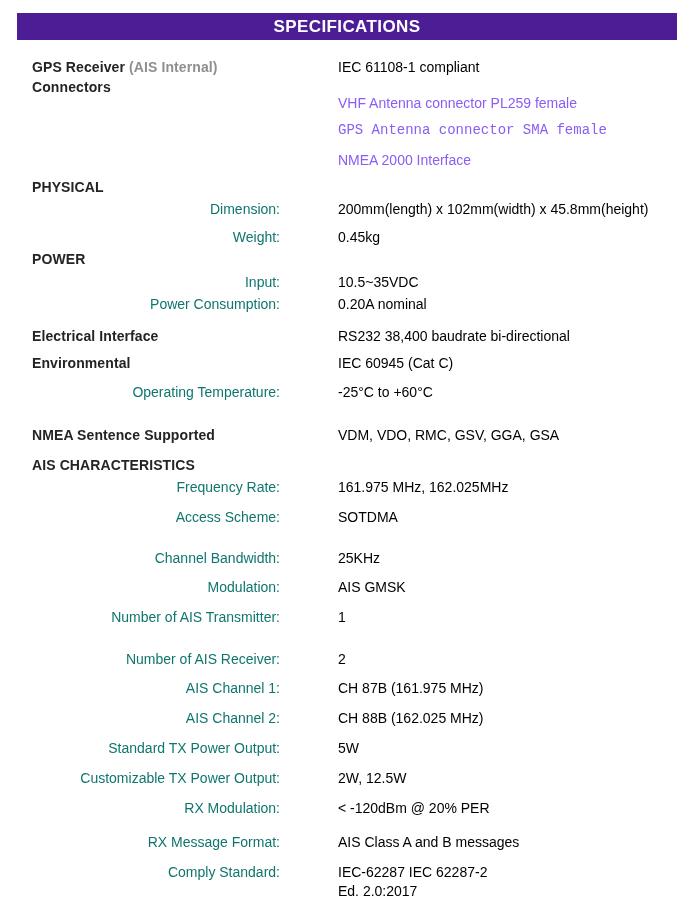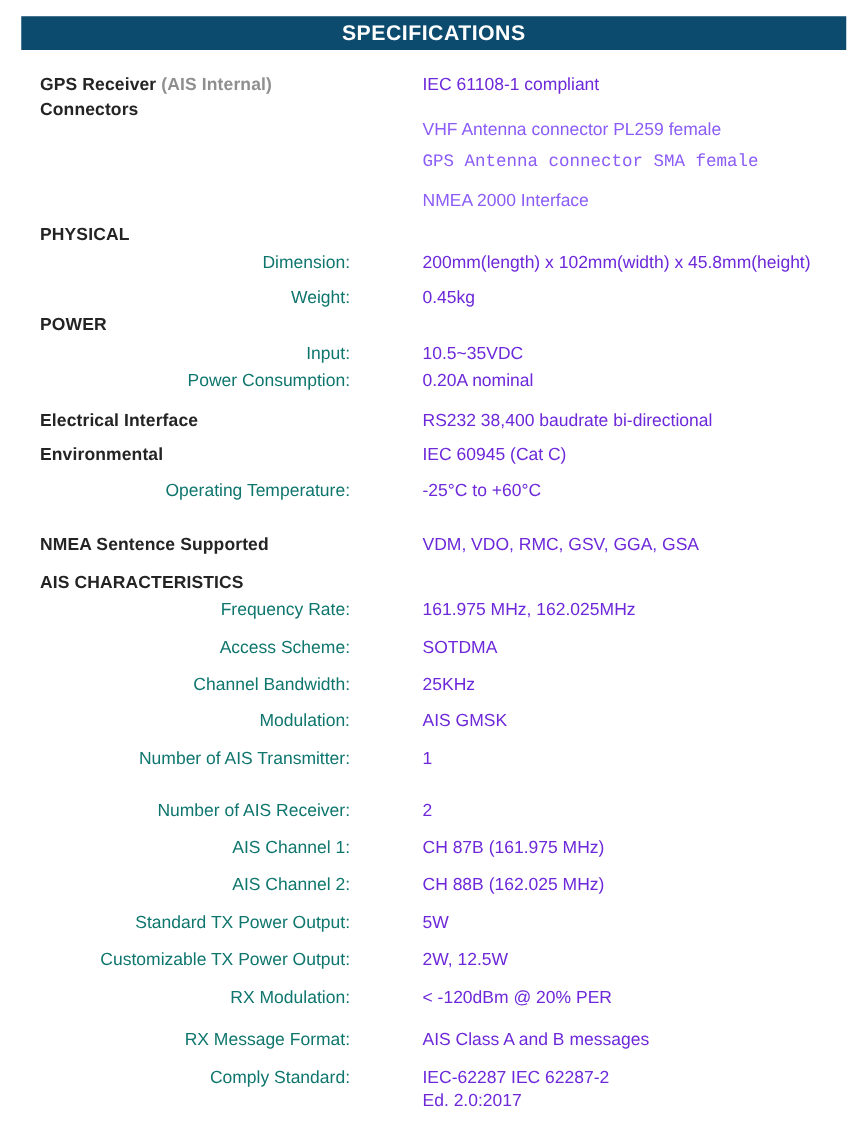--- a/index.html
+++ b/index.html
@@ -9,40 +9,40 @@
     height: 900px;
     background: #ffffff;
     font-family: "Liberation Sans", sans-serif;
     font-size: 14px;
     line-height: 19px;
     overflow: hidden;
   }
   .banner {
     margin: 13px 17px 0 17px;
     height: 27px;
-    background: #0c4a6e;
+    background: #4c1d95;
     display: flex;
     align-items: center;
     justify-content: center;
   }
   .banner-title {
     color: #ffffff;
     font-size: 17px;
     font-weight: 700;
     letter-spacing: 0.4px;
   }
   .content {
     padding: 18px 30px 0 32px;
   }
   .row { display: flex; align-items: flex-start; }
   .lbl { width: 248px; flex: none; }
   .item-lbl { text-align: right; color: #0f766e; }
   .section-lbl { text-align: left; color: #242424; font-weight: 600; letter-spacing: 0.1px; }
   .lbl-note { color: #8f8f8f; font-weight: 700; }
-  .val { margin-left: 58px; color: #6d28d9; }
+  .val { margin-left: 58px; color: #000000; }
   .val-stack { margin-left: 58px; color: #8b5cf6; }
   .val-stack .vline1 { margin-top: 16px; }
   .val-stack .vline2 { margin-top: 8px; font-family: Liberation Mono, monospace; }
   .val-stack .vline3 { margin-top: 11px; }
 </style>
 </head>
 <body>
 
 <div class="page">
 
@@ -121,21 +121,21 @@
     <div class="row" style="margin-top:3px">
       <div class="lbl item-lbl">Frequency Rate:</div>
       <div class="val">161.975 MHz, 162.025MHz</div>
     </div>
 
     <div class="row" style="margin-top:11px">
       <div class="lbl item-lbl">Access Scheme:</div>
       <div class="val">SOTDMA</div>
     </div>
 
-    <div class="row" style="margin-top:11px">
+    <div class="row" style="margin-top:22px">
       <div class="lbl item-lbl">Channel Bandwidth:</div>
       <div class="val">25KHz</div>
     </div>
 
     <div class="row" style="margin-top:10px">
       <div class="lbl item-lbl">Modulation:</div>
       <div class="val">AIS GMSK</div>
     </div>
 
     <div class="row" style="margin-top:11px">

